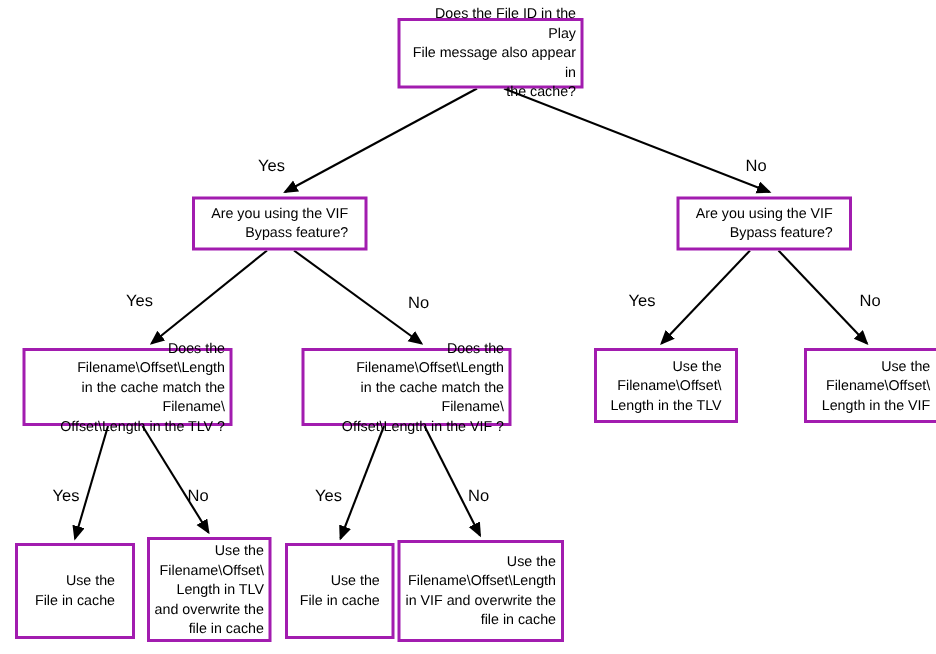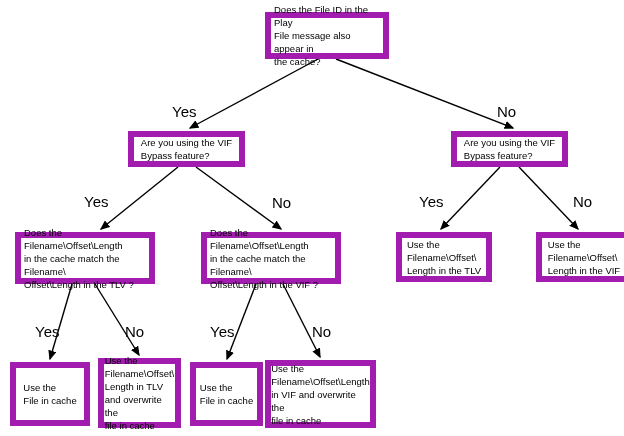--- a/index.html
+++ b/index.html
@@ -19,35 +19,35 @@
     position: absolute;
     left: 0;
     top: 0;
     width: 624px;
     height: 436px;
     pointer-events: none;
   }
   .node {
     position: absolute;
     box-sizing: border-box;
-    border: 6px solid #a21caf;
+    border: 2px solid #a21caf;
     background: #ffffff;
     color: #000000;
     display: flex;
     align-items: center;
     justify-content: center;
-    text-align: left;
+    text-align: right;
     font-size: 9.5px;
     line-height: 13px;
     padding: 2px 3px;
     white-space: pre-line;
   }
   .edge-label {
     position: absolute;
-    font-size: 15px;
+    font-size: 11px;
     line-height: 11px;
     color: #000000;
     white-space: nowrap;
   }
 </style>
 </head>
 <body>
 
 <div id="canvas">
   <svg id="edges" width="624" height="436" viewBox="0 0 624 436">

